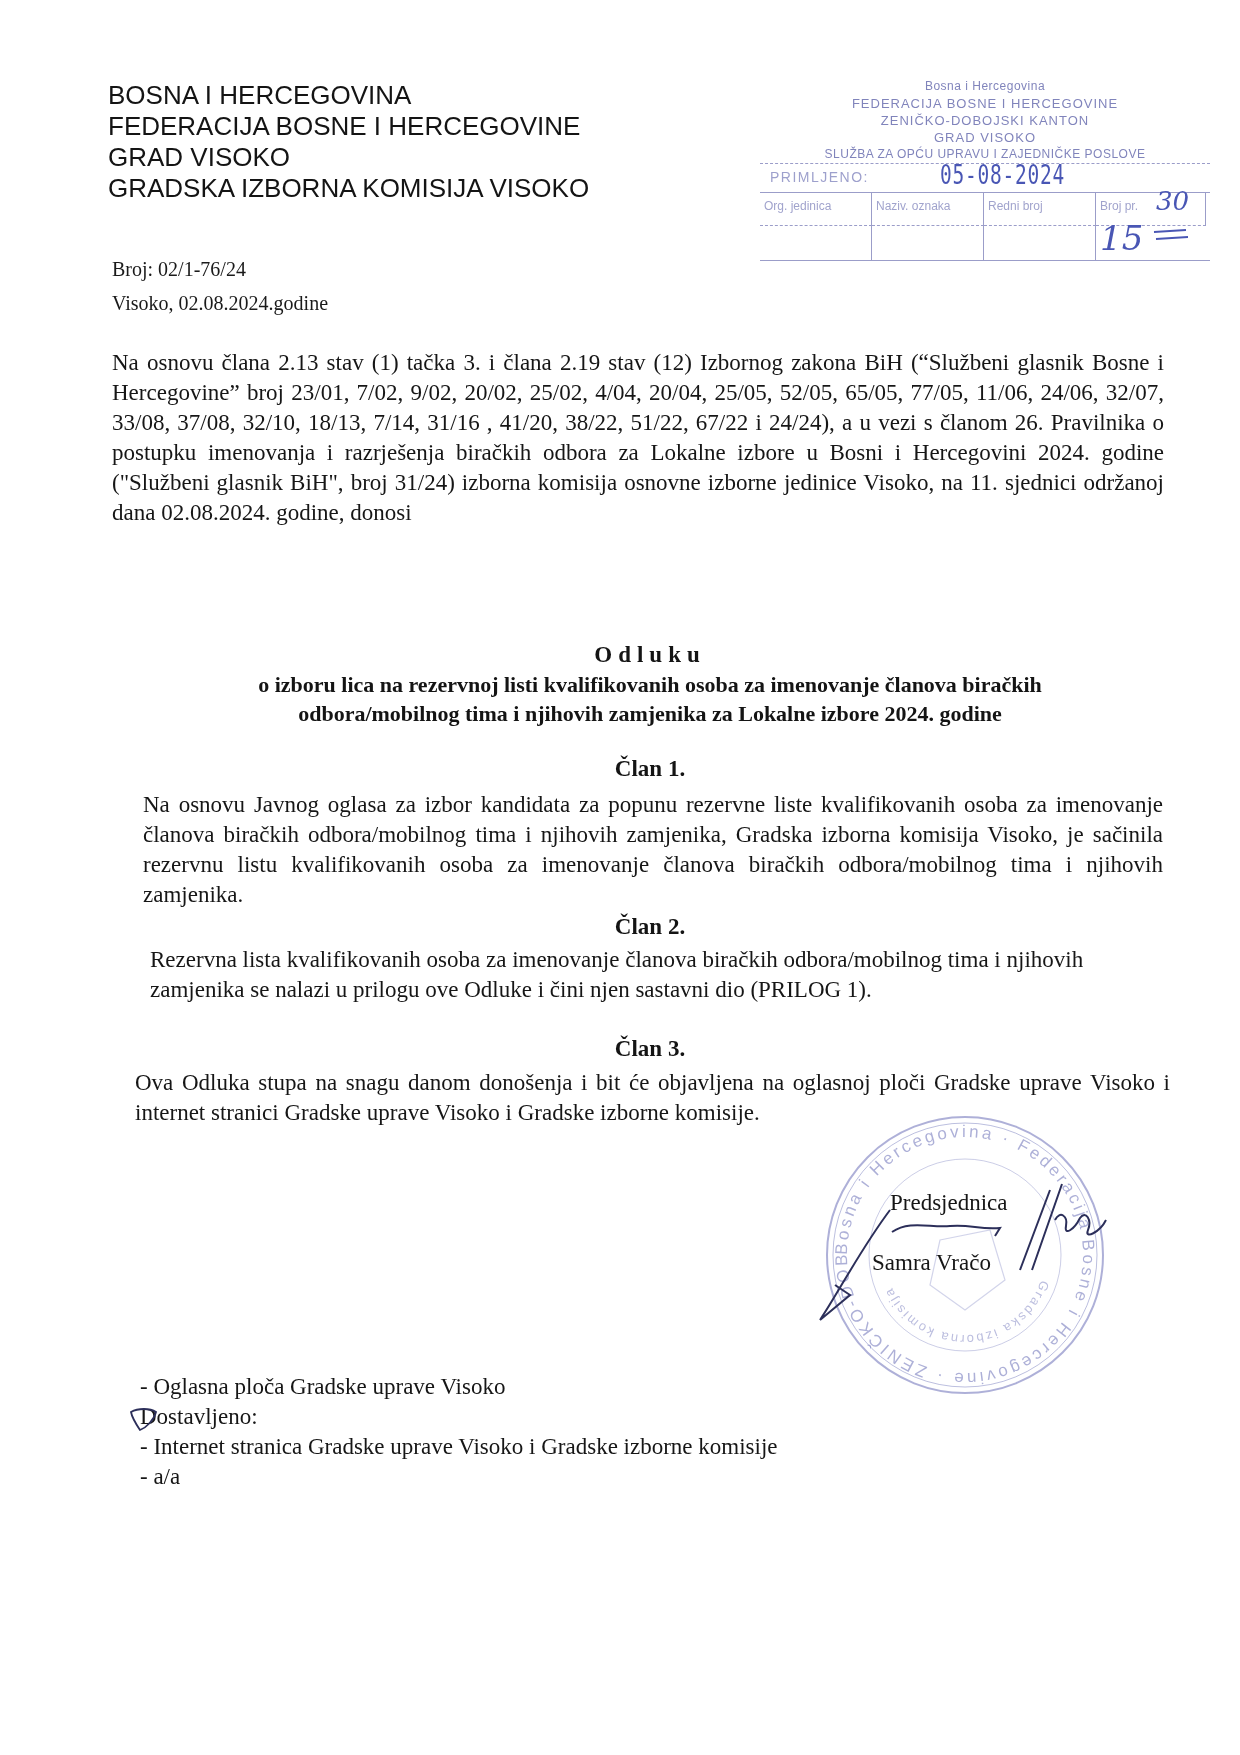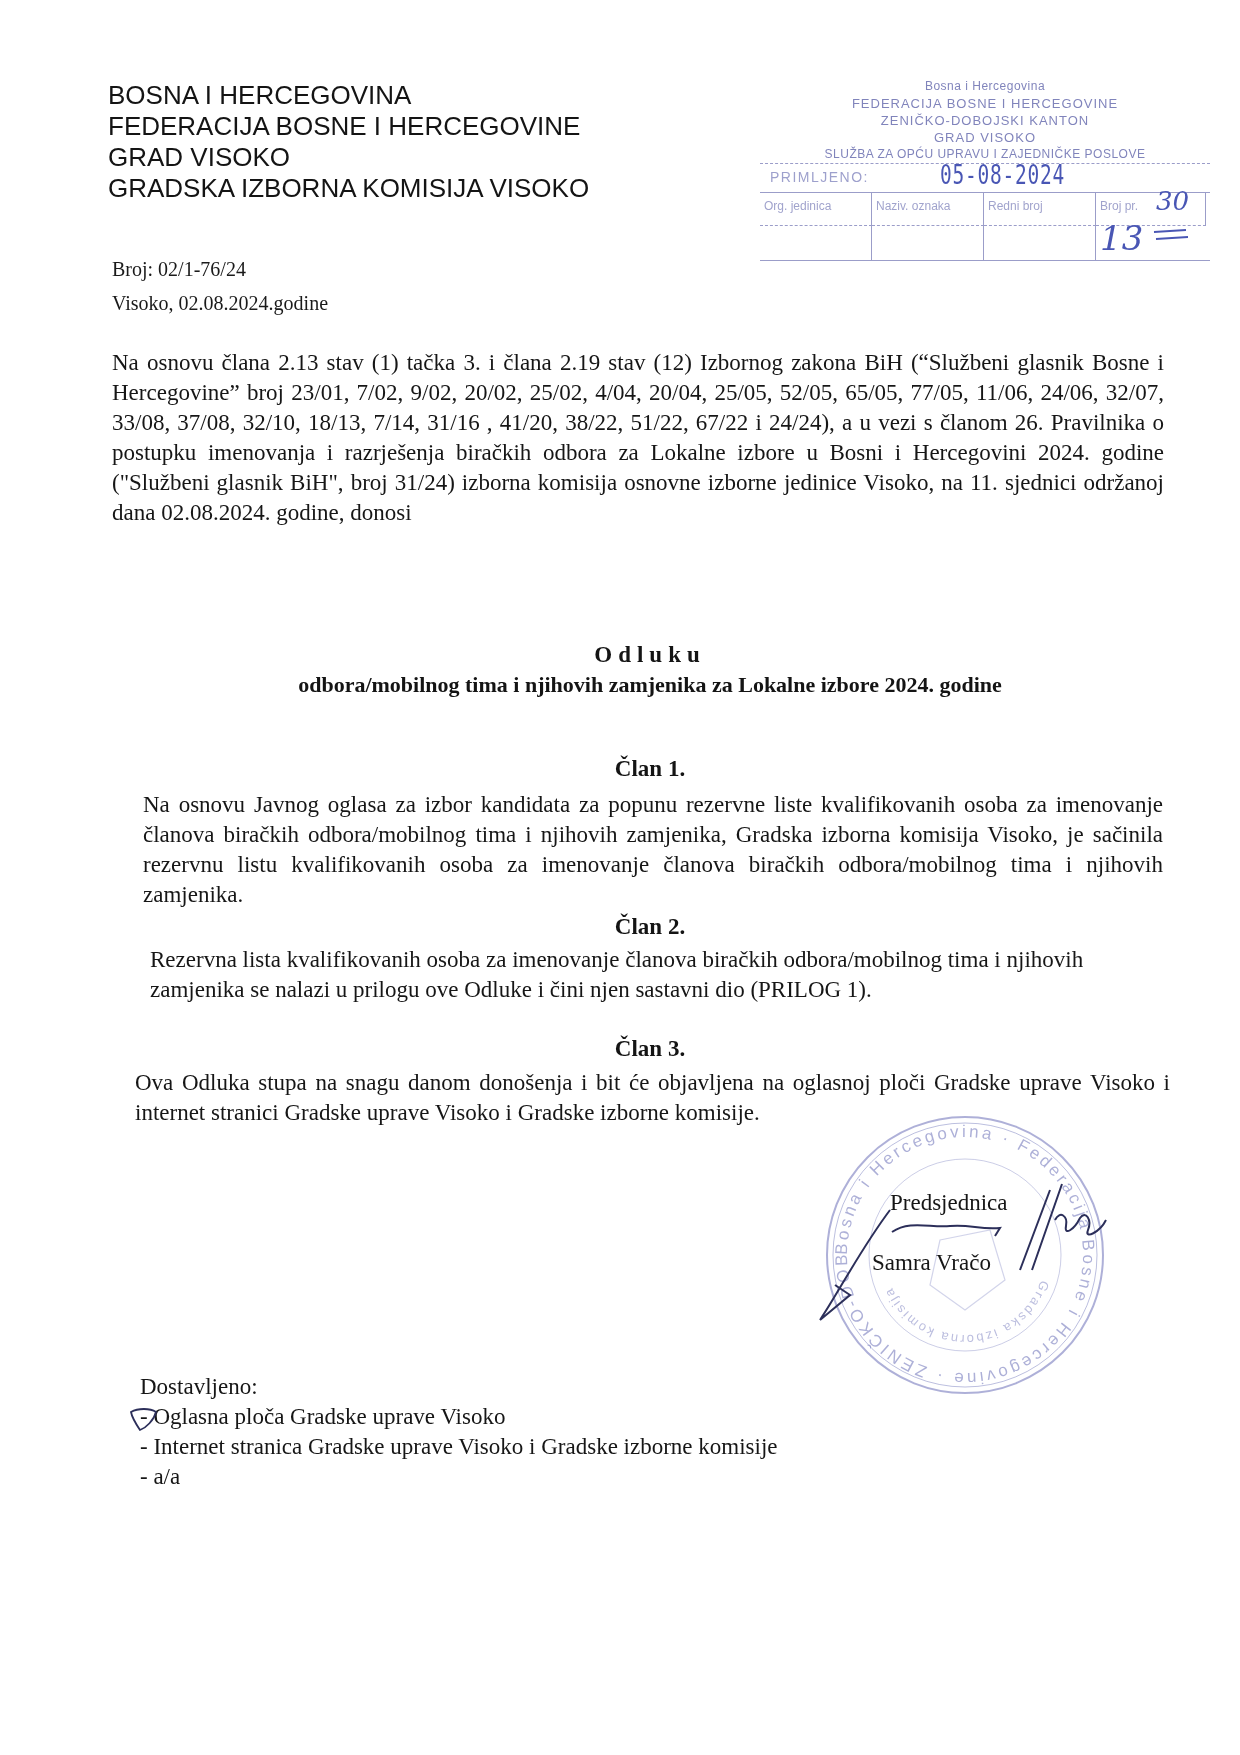--- a/index.html
+++ b/index.html
@@ -236,35 +236,36 @@
     </div>
     <div class="stamp-table">
       <div class="cell">Org. jedinica</div>
       <div class="cell">Naziv. oznaka</div>
       <div class="cell">Redni broj</div>
       <div class="cell">Broj pr.</div>
       <div class="cell row2"></div>
       <div class="cell row2"></div>
       <div class="cell row2"></div>
       <div class="cell row2">
-        <span class="stamp-handwritten" style="left:4px; top:-8px; font-size:34px;">13</span>
+        <span class="stamp-handwritten" style="left:4px; top:-8px; font-size:34px;">15</span>
         <span class="stamp-handwritten" style="left:60px; top:-40px; font-size:26px;">30</span>
         <svg style="position:absolute; left:56px; top:2px;" width="40" height="16">
           <path d="M2 4 L34 2 M4 11 L36 9" stroke="#2a39a8" stroke-width="2" fill="none"></path>
         </svg>
       </div>
     </div>
   </div>
 
   <div class="body-text intro">
     <p>Na osnovu člana 2.13 stav (1) tačka 3. i člana 2.19 stav (12) Izbornog zakona BiH (“Službeni glasnik Bosne i Hercegovine”  broj 23/01, 7/02, 9/02, 20/02, 25/02, 4/04, 20/04, 25/05, 52/05, 65/05, 77/05, 11/06, 24/06, 32/07, 33/08, 37/08, 32/10, 18/13, 7/14, 31/16 , 41/20, 38/22, 51/22, 67/22 i 24/24), a u vezi s članom 26. Pravilnika o postupku imenovanja i razrješenja biračkih odbora za Lokalne izbore u Bosni i Hercegovini 2024. godine ("Službeni glasnik BiH", broj 31/24) izborna komisija osnovne izborne jedinice Visoko, na 11. sjednici održanoj dana 02.08.2024. godine, donosi</p>
   </div>
 
   <div class="title-block">
     <div class="odluku">Odluku</div>
+    <div class="subtitle">o izboru lica na rezervnoj listi  kvalifikovanih osoba za imenovanje članova biračkih</div>
     <div class="subtitle">odbora/mobilnog tima i njihovih zamjenika za Lokalne izbore 2024. godine</div>
   </div>
 
   <div class="clan-heading" style="top:756px;">Član 1.</div>
   <div class="body-text clan1-text">Na osnovu Javnog oglasa za izbor kandidata za popunu rezervne liste kvalifikovanih osoba za imenovanje članova biračkih odbora/mobilnog tima i njihovih zamjenika, Gradska izborna komisija Visoko, je sačinila rezervnu listu kvalifikovanih osoba za imenovanje članova biračkih odbora/mobilnog tima i njihovih zamjenika.</div>
 
   <div class="clan-heading" style="top:914px;">Član 2.</div>
   <div class="body-text clan2-text">Rezervna lista kvalifikovanih osoba za imenovanje članova biračkih odbora/mobilnog tima i njihovih zamjenika se nalazi u prilogu ove Odluke i čini njen sastavni dio (PRILOG 1).</div>
 
   <div class="clan-heading" style="top:1036px;">Član 3.</div>
@@ -293,22 +294,22 @@
   </div>
 
   <svg class="sig-scribble" viewBox="0 0 320 170">
     <path d="M20 150 C40 120, 60 80, 90 40 M20 150 L50 125 L35 115" stroke="#2c2f5a" stroke-width="2" fill="none"></path>
     <path d="M92 62 C110 50, 130 58, 150 56 C170 54, 180 60, 200 58 L195 66" stroke="#2c2f5a" stroke-width="2" fill="none"></path>
     <path d="M220 100 L250 20 M232 100 L262 14" stroke="#2c2f5a" stroke-width="2" fill="none"></path>
     <path d="M255 50 C260 40, 268 46, 266 56 C264 66, 274 60, 280 48 C286 40, 292 50, 288 60 C284 70, 300 62, 306 50" stroke="#2c2f5a" stroke-width="2" fill="none"></path>
   </svg>
 
   <div class="dist">
+    <div>- Oglasna ploča Gradske uprave Visoko</div>
     <div>Dostavljeno:</div>
-    <div>- Oglasna ploča Gradske uprave Visoko</div>
     <div>- Internet stranica Gradske uprave Visoko i Gradske izborne komisije</div>
     <div>- a/a</div>
     <svg class="check-mark" viewBox="0 0 32 26">
       <path d="M3 6 C10 2, 22 2, 28 6 C26 14, 18 22, 12 24 C8 18, 4 12, 3 6 Z" stroke="#2c2f5a" stroke-width="1.8" fill="none"></path>
     </svg>
   </div>
 
 </div>
 
 </body></html>

